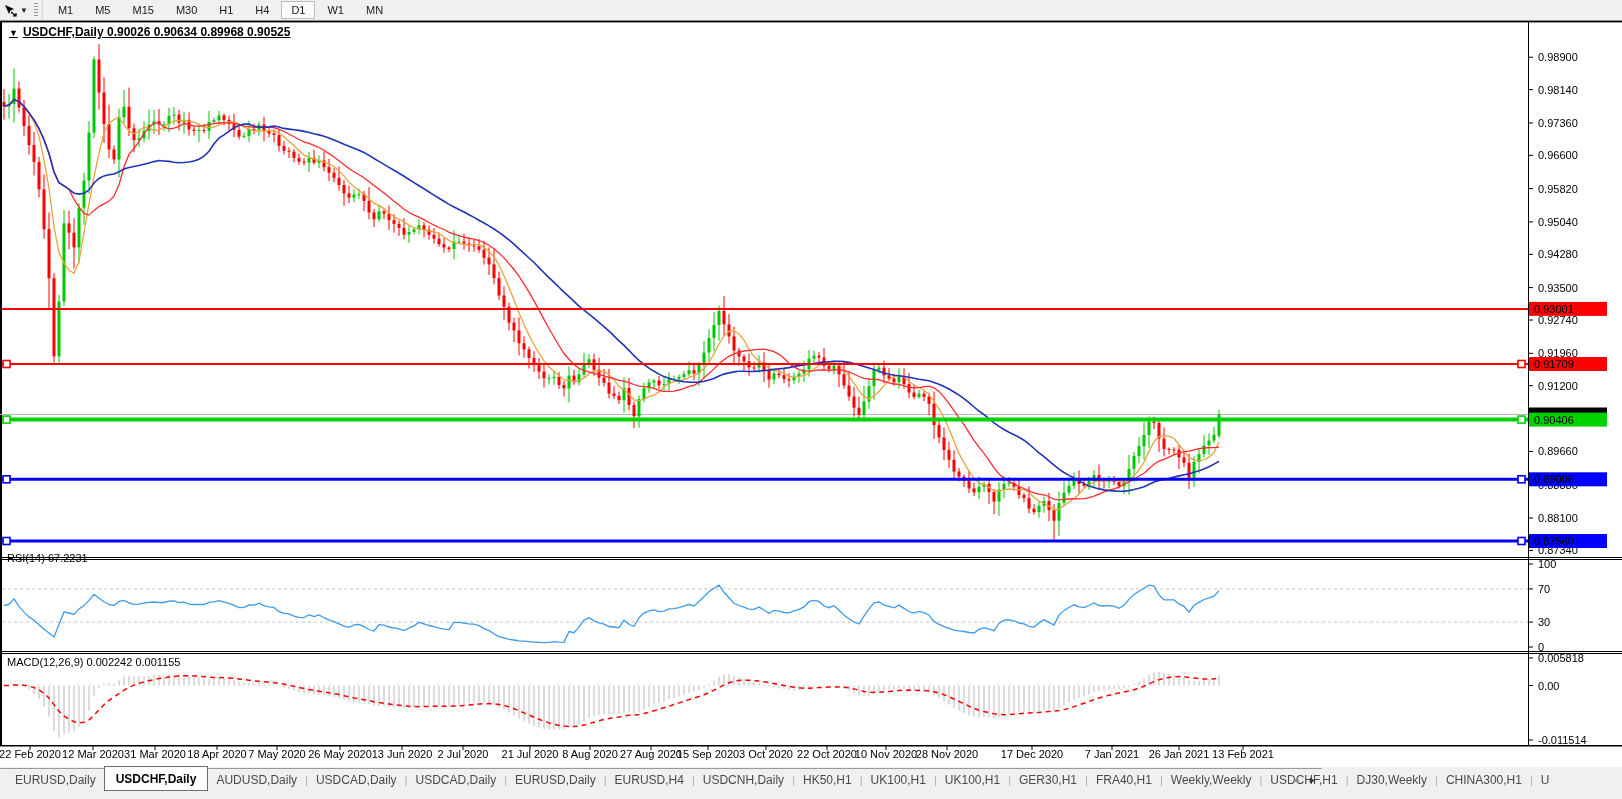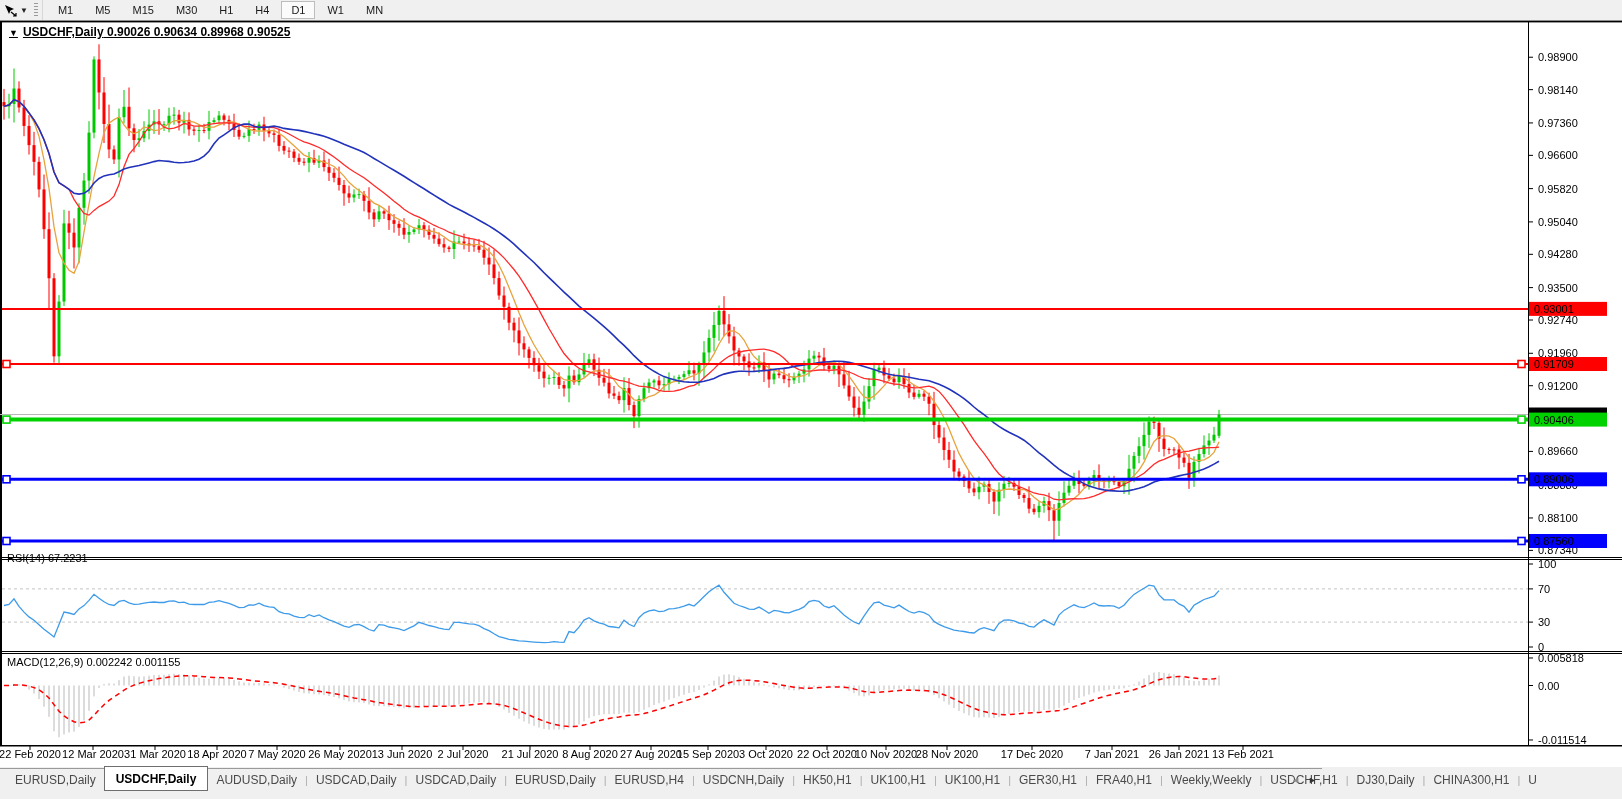--- a/index.html
+++ b/index.html
@@ -992,21 +992,21 @@
         <span class="tab">UK100,H1</span>
         <span class="tabsep">|</span>
         <span class="tab">GER30,H1</span>
         <span class="tabsep">|</span>
         <span class="tab">FRA40,H1</span>
         <span class="tabsep">|</span>
         <span class="tab">Weekly,Weekly</span>
         <span class="tabsep">|</span>
         <span class="tab">USDCHF,H1</span>
         <span class="tabsep">|</span>
-        <span class="tab">DJ30,Daily</span>
+        <span class="tab">DJ30,Weekly</span>
         <span class="tabsep">|</span>
         <span class="tab">CHINA300,H1</span>
         <span class="tabsep">|</span>
         <span class="tab">U</span>
       </div>
     <div class="tab-arrows">
       <span class="tab-arrow dim">◄</span>
       <span class="tab-arrow">►</span>
     </div>
   </div>

